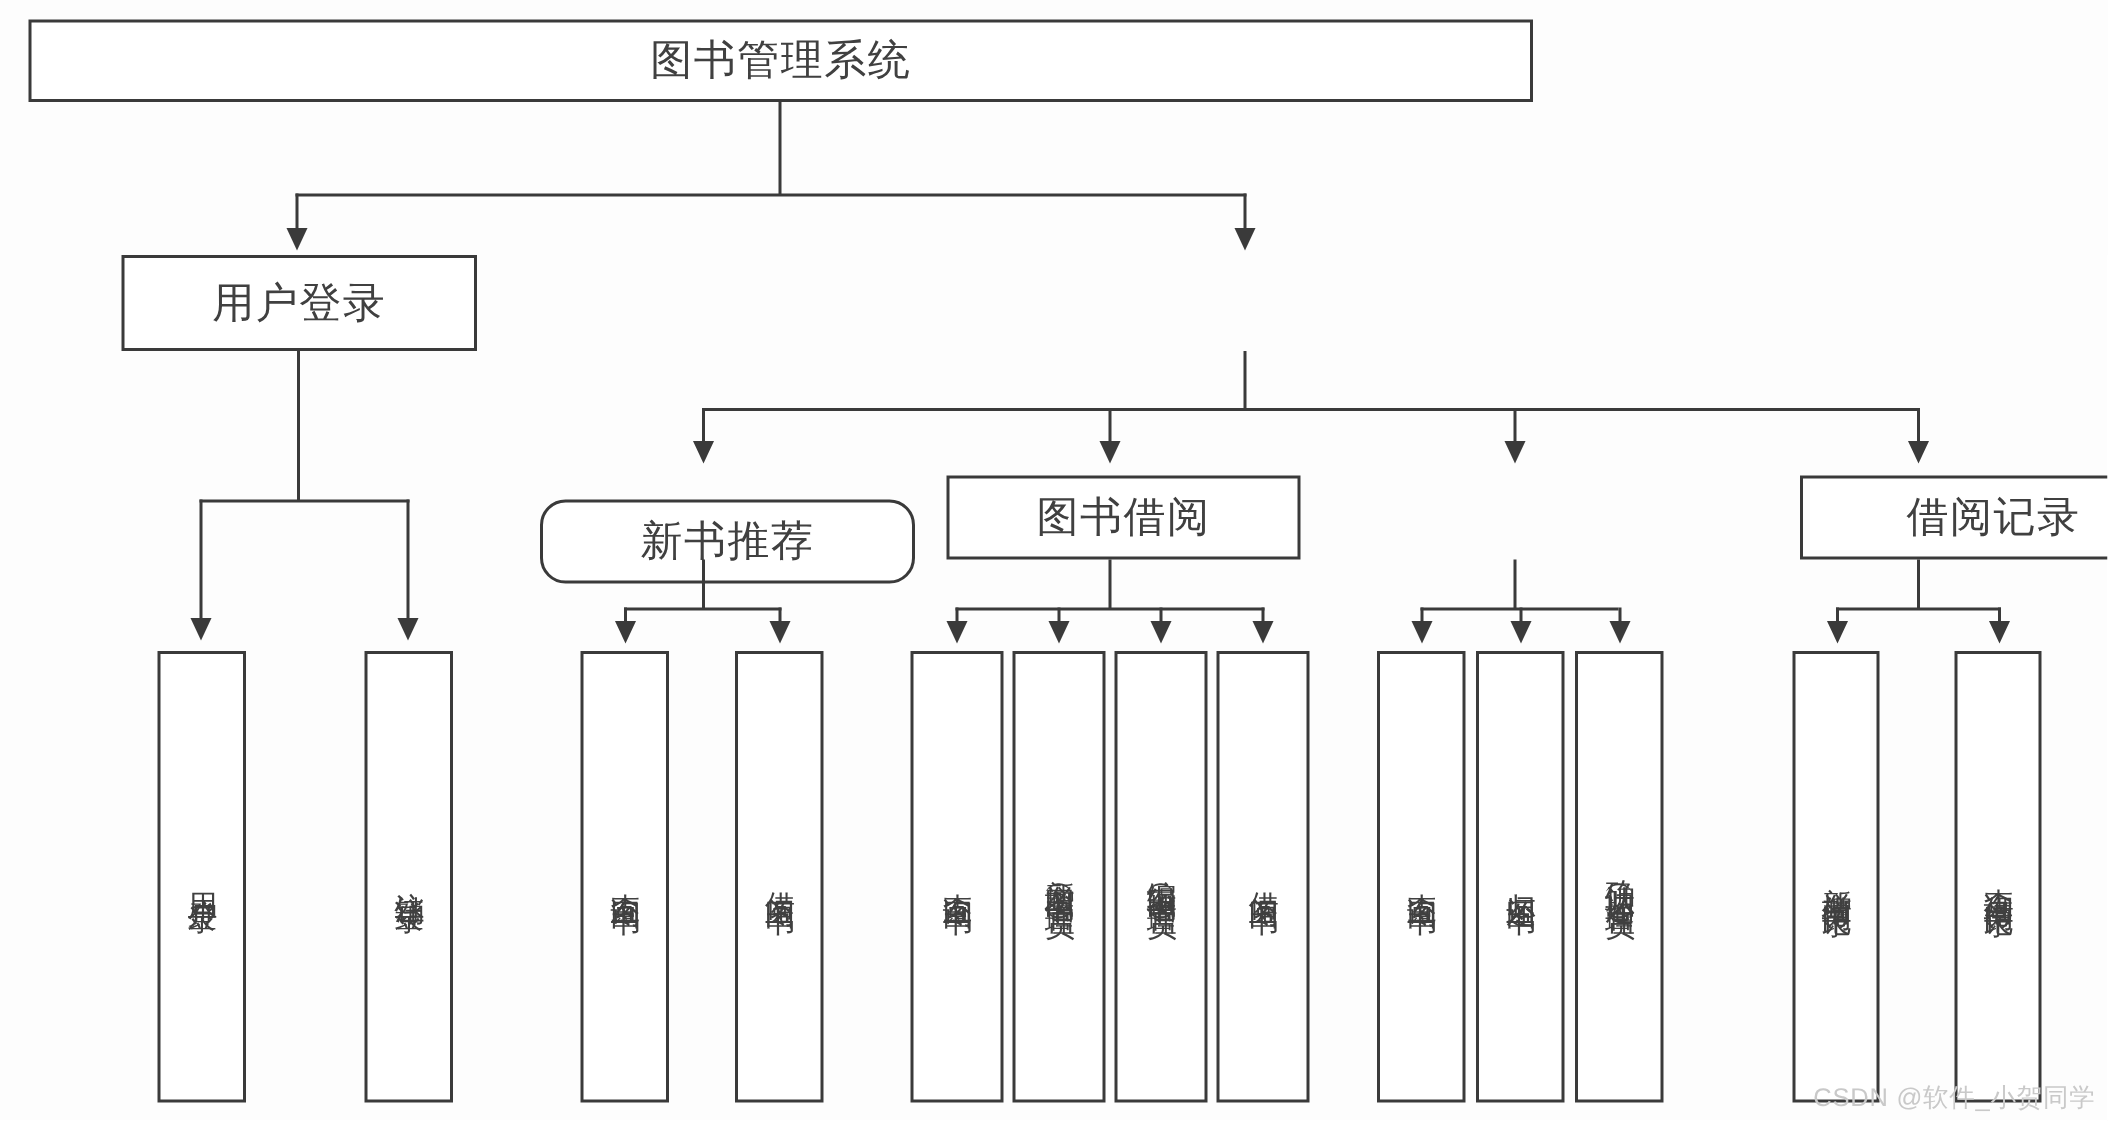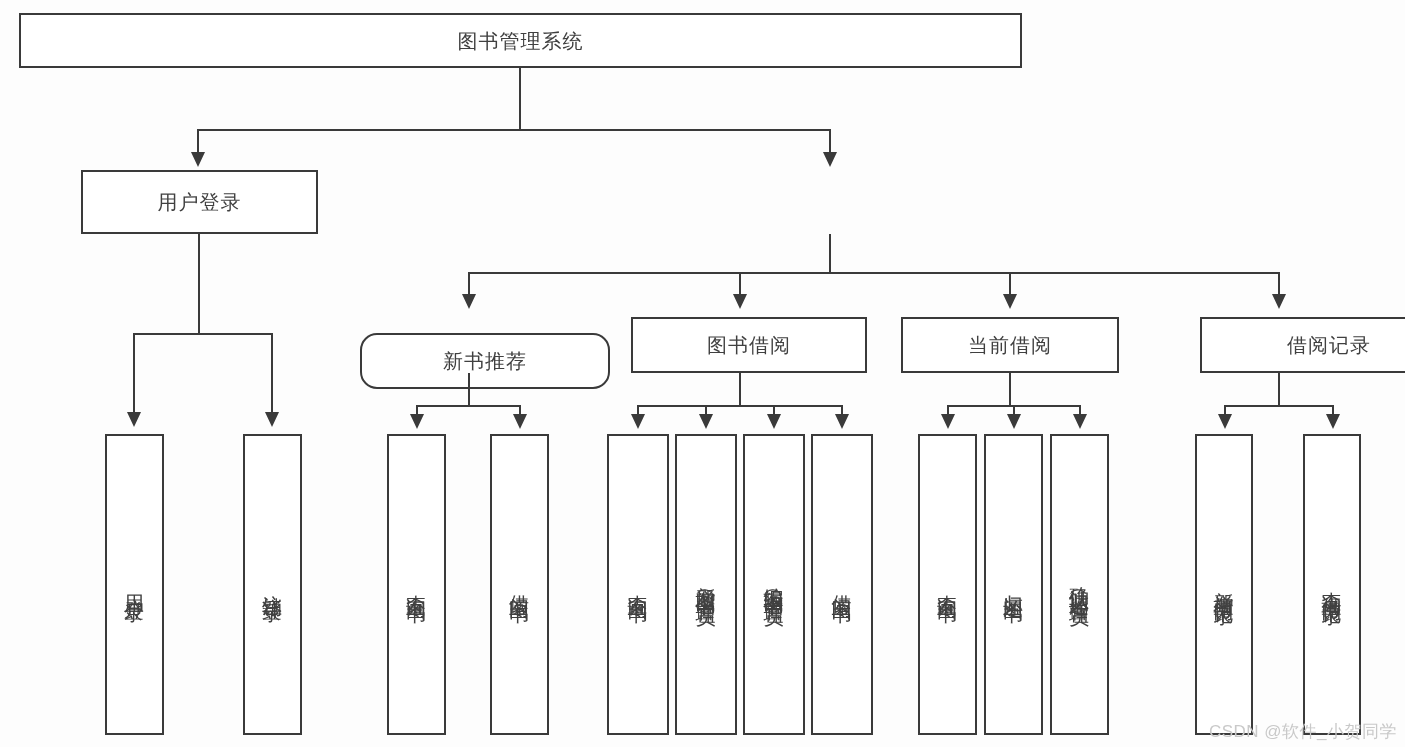--- a/index.html
+++ b/index.html
@@ -21,21 +21,21 @@
     box-sizing: border-box;
     border: 2px solid #3a3a3a;
     background: #ffffff;
     color: #404040;
     display: flex;
     align-items: center;
     justify-content: center;
     text-align: center;
   }
   .node.horiz {
-    font-size: 20px;
+    font-size: 28px;
     letter-spacing: 1px;
     line-height: 1.1;
   }
   .node.vert {
     writing-mode: vertical-rl;
     text-orientation: upright;
     font-size: 20px;
     letter-spacing: 3px;
     line-height: 1.0;
     padding: 2px 0;
@@ -113,23 +113,20 @@
   <div class="arrow" style="left:1003px; top:294px;"></div>
 
   <div class="edge v" style="left:1278px; top:272px; width:2px; height:25px;"></div>
   <div class="arrow" style="left:1272px; top:294px;"></div>
 
   <div class="node horiz" style="left:360px; top:333px; width:250px; height:56px;border-radius:17px;">
     <span class="lbl">新书推荐</span>
   </div>
   <div class="node horiz" style="left:631px; top:317px; width:236px; height:56px;">
     <span class="lbl">图书借阅</span>
-  </div>
-  <div class="node horiz" style="left:901px; top:317px; width:218px; height:56px;">
-    <span class="lbl">当前借阅</span>
   </div>
   <div class="node horiz" style="left:1200px; top:317px; width:258px; height:56px;">
     <span class="lbl">借阅记录</span>
   </div>
 
   <div class="edge v" style="left:468px; top:373px; width:2px; height:33px;"></div>
   <div class="edge h" style="left:416px; top:405px; width:105px; height:2px;"></div>
   <div class="edge v" style="left:416px; top:405px; width:2px; height:14px;"></div>
   <div class="arrow" style="left:410px; top:414px;"></div>
   <div class="edge v" style="left:519px; top:405px; width:2px; height:14px;"></div>

